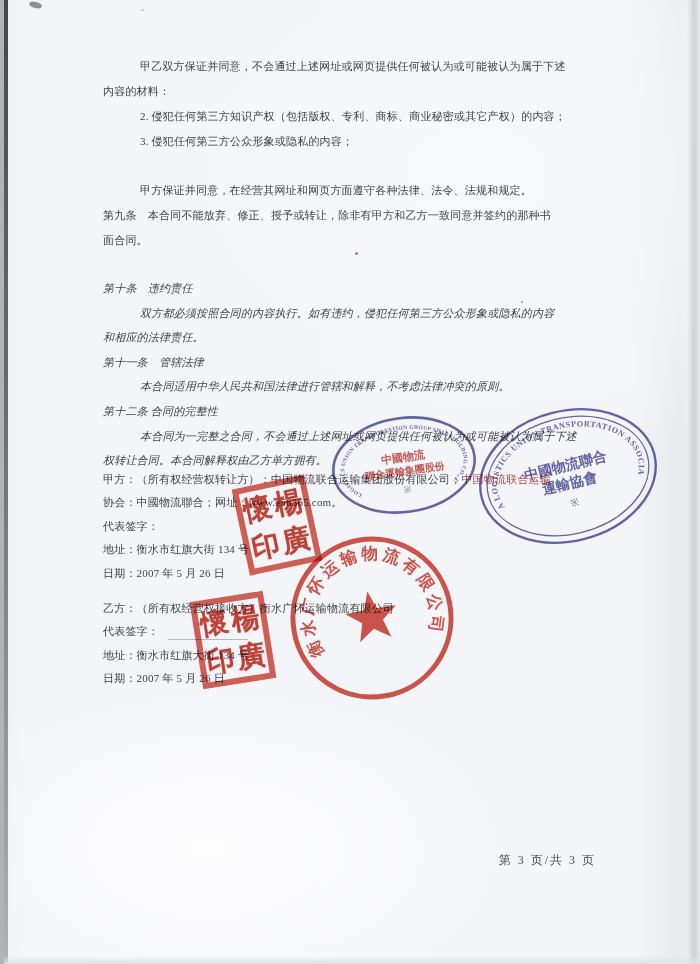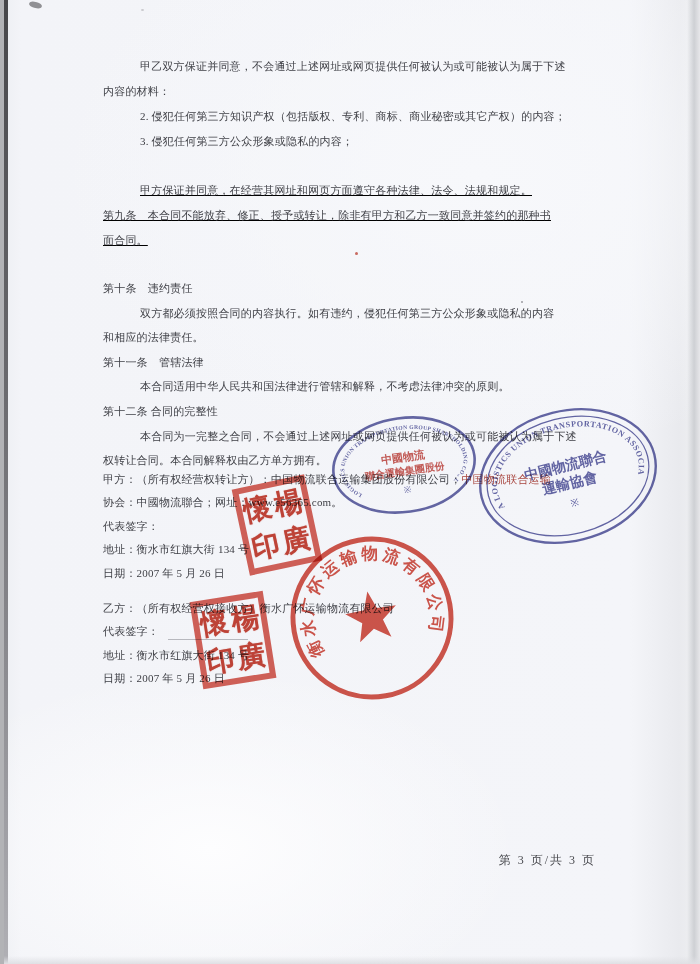--- a/index.html
+++ b/index.html
@@ -10,22 +10,22 @@
       radial-gradient(ellipse 520px 300px at 30% 88%, #fdfdfe 0%, rgba(253,253,254,0) 60%),
       radial-gradient(ellipse 600px 420px at 68% 18%, #f7f8fb 0%, rgba(247,248,251,0) 70%),
       linear-gradient(90deg,#eceef2 0,#f3f4f8 3%,#f4f5f9 90%,#e9eaee 97%,#f0f1f3 100%),
       #f3f4f7;
   }
   .abs{position:absolute;}
   .block{position:absolute;}
   .line{white-space:nowrap;font-size:11px;color:#3e3f45;letter-spacing:.2px;}
   .ind{padding-left:37px;}
   #block1{left:103px;top:54px;line-height:24.9px;}
-  #block2{left:103px;top:178px;line-height:24.9px;text-decoration:underline;}
-  #block3{left:103px;top:276px;line-height:24.6px;}
+  #block2{left:103px;top:178px;line-height:24.9px;}
+  #block3{left:103px;top:276px;line-height:24.6px;font-style:italic;}
   #party-a{left:103px;top:468px;line-height:23.4px;}
   #party-b{left:103px;top:597px;line-height:23.4px;}
   .red-tail{color:#a8453e;}
   #footer{left:0;top:852px;width:596px;text-align:right;font-size:12px;color:#47484d;letter-spacing:2px;}
   
   #edge-left-outer{left:0;top:0;width:4px;height:964px;background:#b2b3b6;}
   #edge-left-line{left:4px;top:0;width:4px;height:964px;
     background:linear-gradient(180deg,#47474a 0%,#6a6a6e 40%,#8f8f94 72%,#b0b0b5 100%);}
   #edge-right{right:0;top:0;width:13px;height:964px;
     background:linear-gradient(90deg,rgba(205,206,210,0) 0%,#ced0d4 55%,#e7e7ea 100%);}

